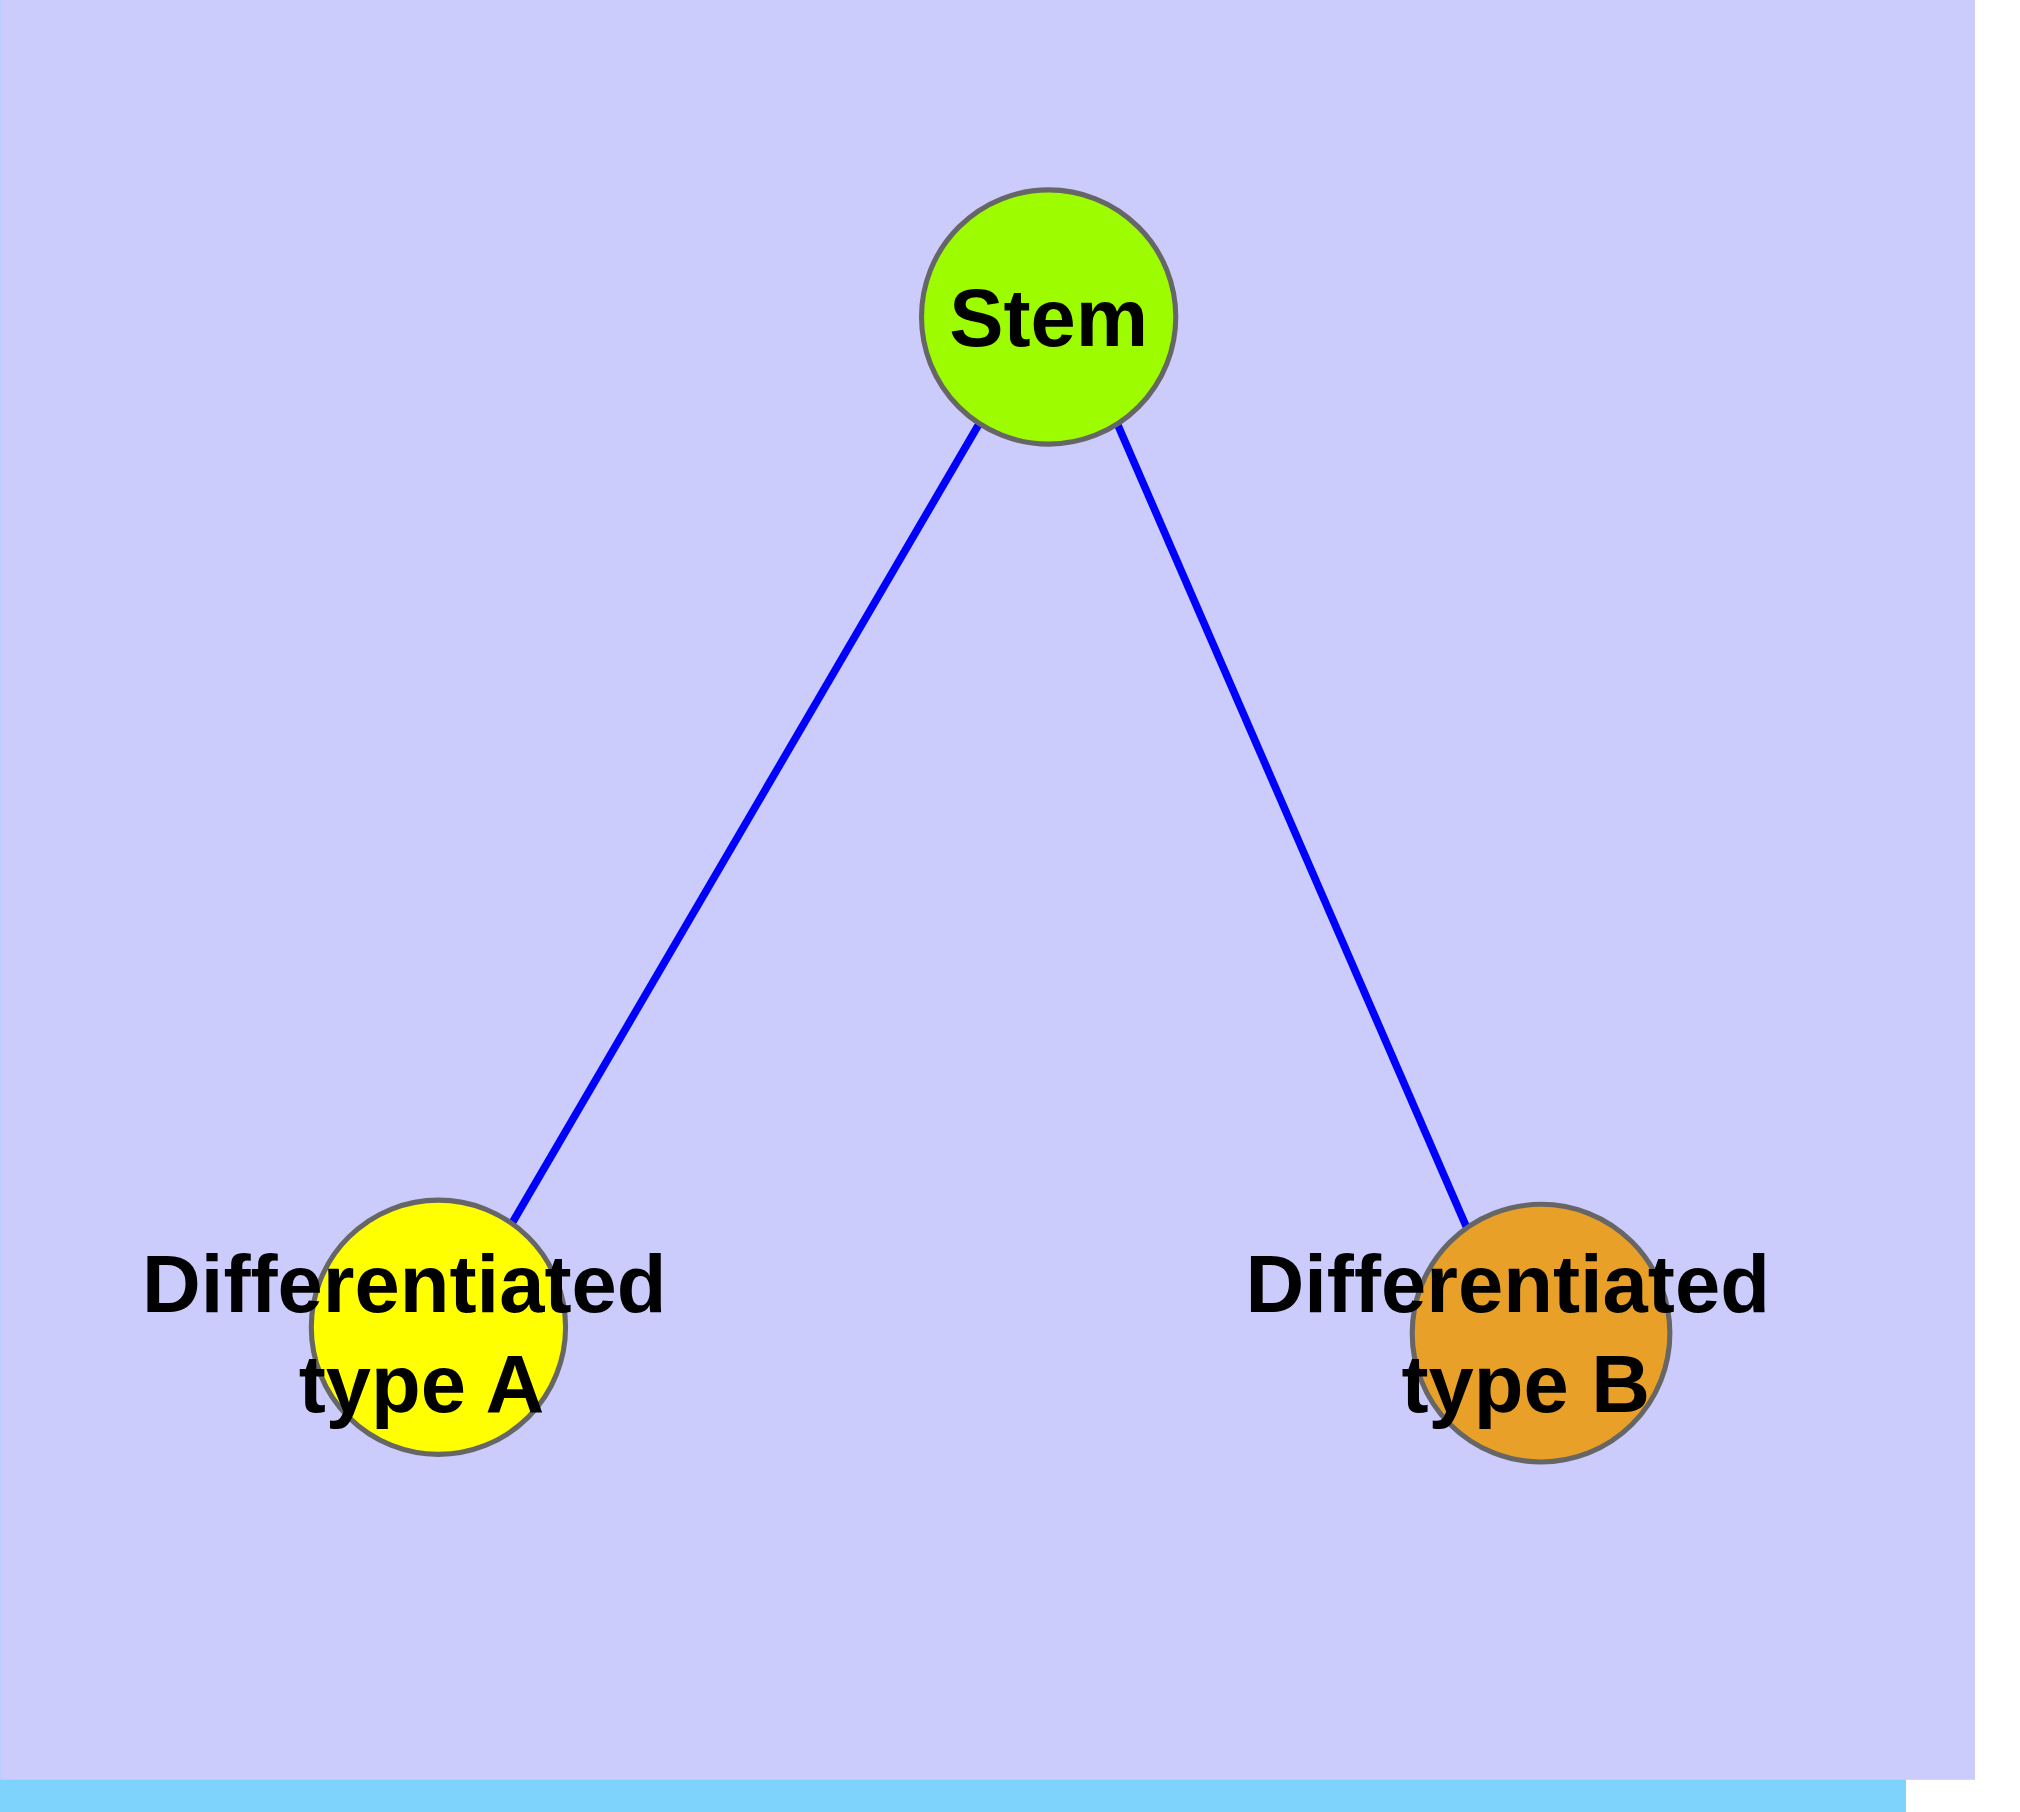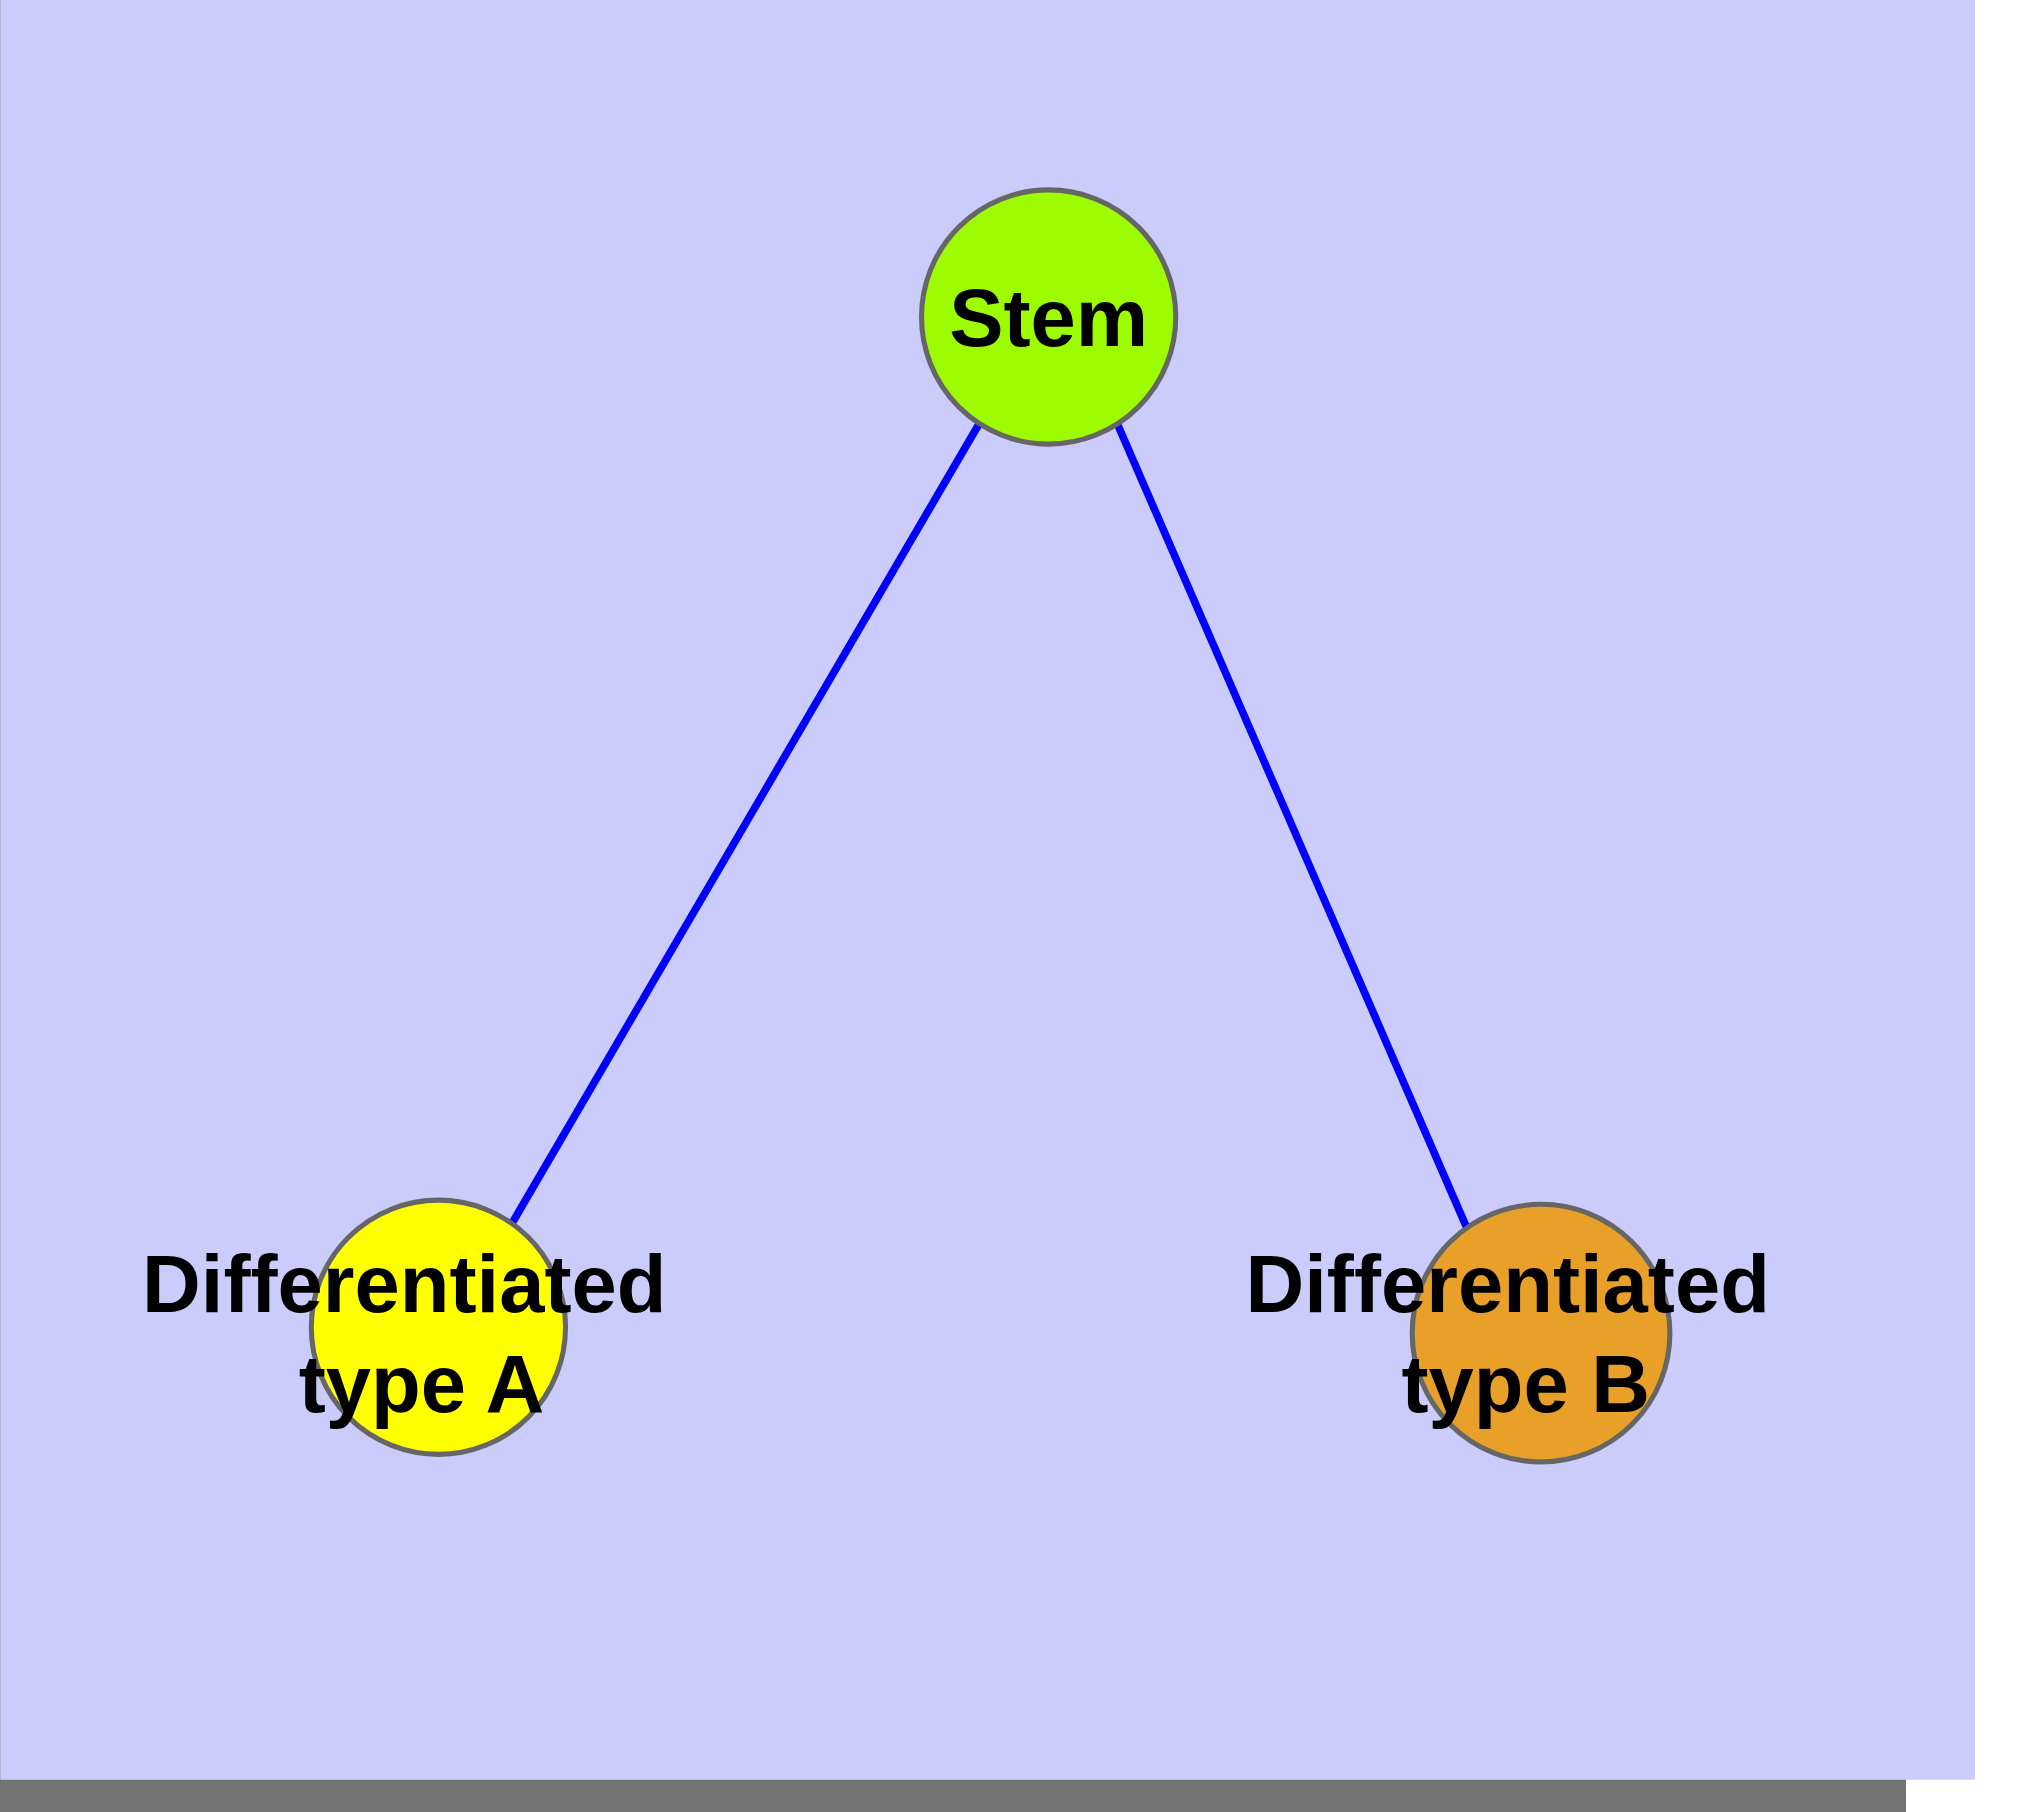--- a/index.html
+++ b/index.html
@@ -10,21 +10,21 @@
   body {
     width: 2021px;
     height: 1812px;
     overflow: hidden;
     font-family: "Liberation Sans", sans-serif;
   }
   #diagram-root {
     position: relative;
     width: 1906px;
     height: 1812px;
-    background: #737373;
+    background: #7dd3fc;
     text-decoration: underline;
   }
   #graph-svg {
     display: block;
     width: 2021px;
     height: 1812px;
   }
   .canvas-bg { }
   .edge-line { }
   .node-circle { }

